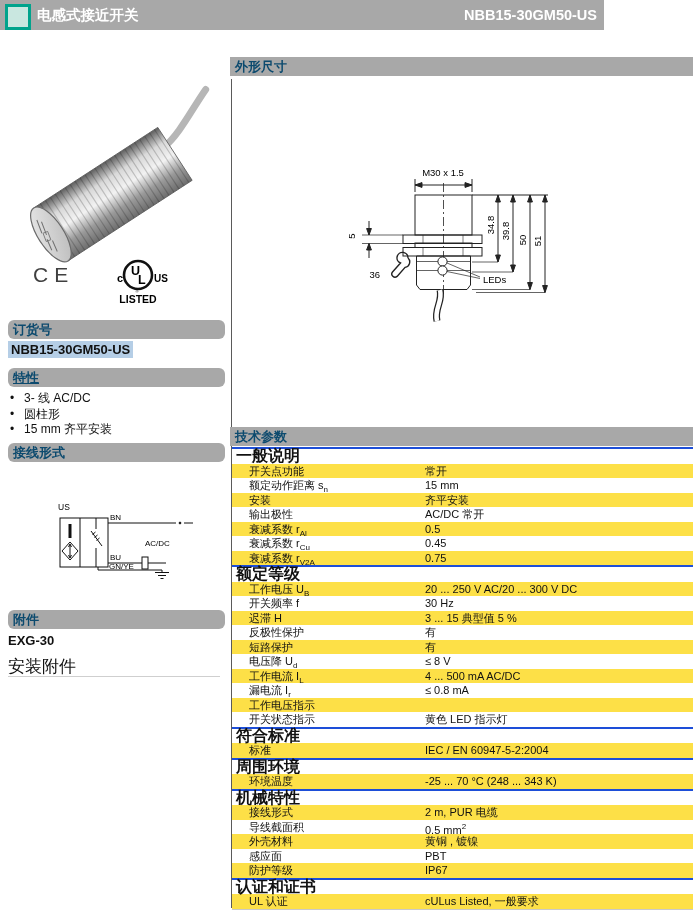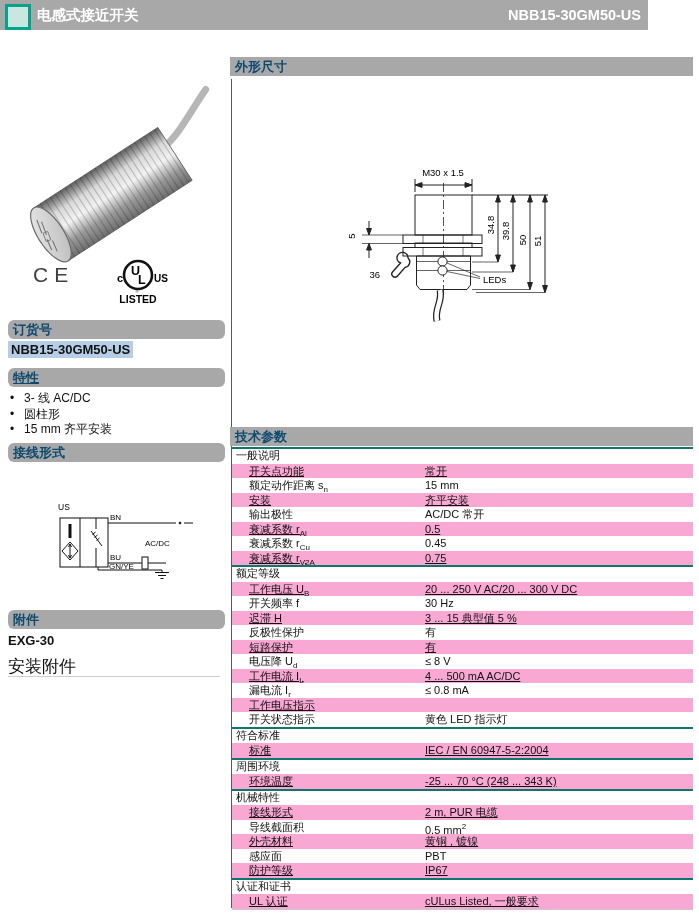--- a/index.html
+++ b/index.html
@@ -2,21 +2,21 @@
 <html><head>
 <meta charset="utf-8">
 <style>
   html,body{margin:0;padding:0;}
   body{
     width:699px;height:919px;position:relative;background:#ffffff;
     font-family:"Liberation Sans","DejaVu Sans",sans-serif;color:#111;
     overflow:hidden;
   }
   
-  .topbar{position:absolute;left:0;top:0;width:648px;height:30px;background:#a8a8a8;}
+  .topbar{position:absolute;left:0;top:0;width:559px;height:30px;background:#a8a8a8;padding-left:45px;}
   .brandbox{position:absolute;left:5px;top:4px;width:20px;height:20px;
     border:3px solid #00a38c;background:#c9e7e0;}
   .topbar-title{position:absolute;left:37px;top:0;height:30px;line-height:30px;
     color:#fff;font-weight:bold;font-size:14.5px;}
   .topbar-model{position:absolute;right:7px;top:0;height:30px;line-height:30px;
     color:#fff;font-weight:bold;font-size:14.5px;}
   
   .secbar{position:absolute;background:#a8a8a8;color:#0c4a6e;font-weight:bold;
     font-size:13px;line-height:19px;height:19px;padding-left:5px;box-sizing:content-box;}
   .secbar.left{left:8px;width:212px;border-radius:6px;}
@@ -33,24 +33,24 @@
   .bullet .dot{width:14px;text-align:left;}
   .wiring{position:absolute;left:8px;top:468px;}
   .acc-model{position:absolute;left:8px;top:633px;font-size:13px;font-weight:bold;}
   .acc-desc{position:absolute;left:8px;top:655px;font-size:17px;}
   .left-divider{position:absolute;left:8px;top:676px;width:212px;height:1px;background:#cfcfcf;}
   
   .vrule{position:absolute;left:231px;top:79px;width:1px;height:829px;background:#5a5a5a;}
   .dimdraw{position:absolute;left:232px;top:80px;}
   
   .techtable{position:absolute;left:232px;top:447px;width:461px;border-bottom:1px solid #c9c9c9;}
-  .tgroup{border-top:2px solid #0f766e;height:14.5px;line-height:13.5px;
-    font-weight:normal;font-size:11px;padding-left:4px;background:#fff;}
+  .tgroup{border-top:2px solid #1d4ed8;height:14.5px;line-height:13.5px;
+    font-weight:bold;font-size:16px;padding-left:4px;background:#fff;}
   .trow{display:flex;height:14.5px;line-height:14.5px;font-size:11px;}
-  .trow.shade{background:#f9a8d4;text-decoration:underline;}
+  .trow.shade{background:#fde047;}
   .tlabel{width:176px;padding-left:17px;flex:none;white-space:nowrap;}
   .tvalue{flex:1;white-space:nowrap;}
   sub{font-size:8px;}
   sup{font-size:8px;}
   svg text{font-family:"Liberation Sans","DejaVu Sans",sans-serif;}
 </style>
 </head>
 <body>
 
 <div class="topbar">

